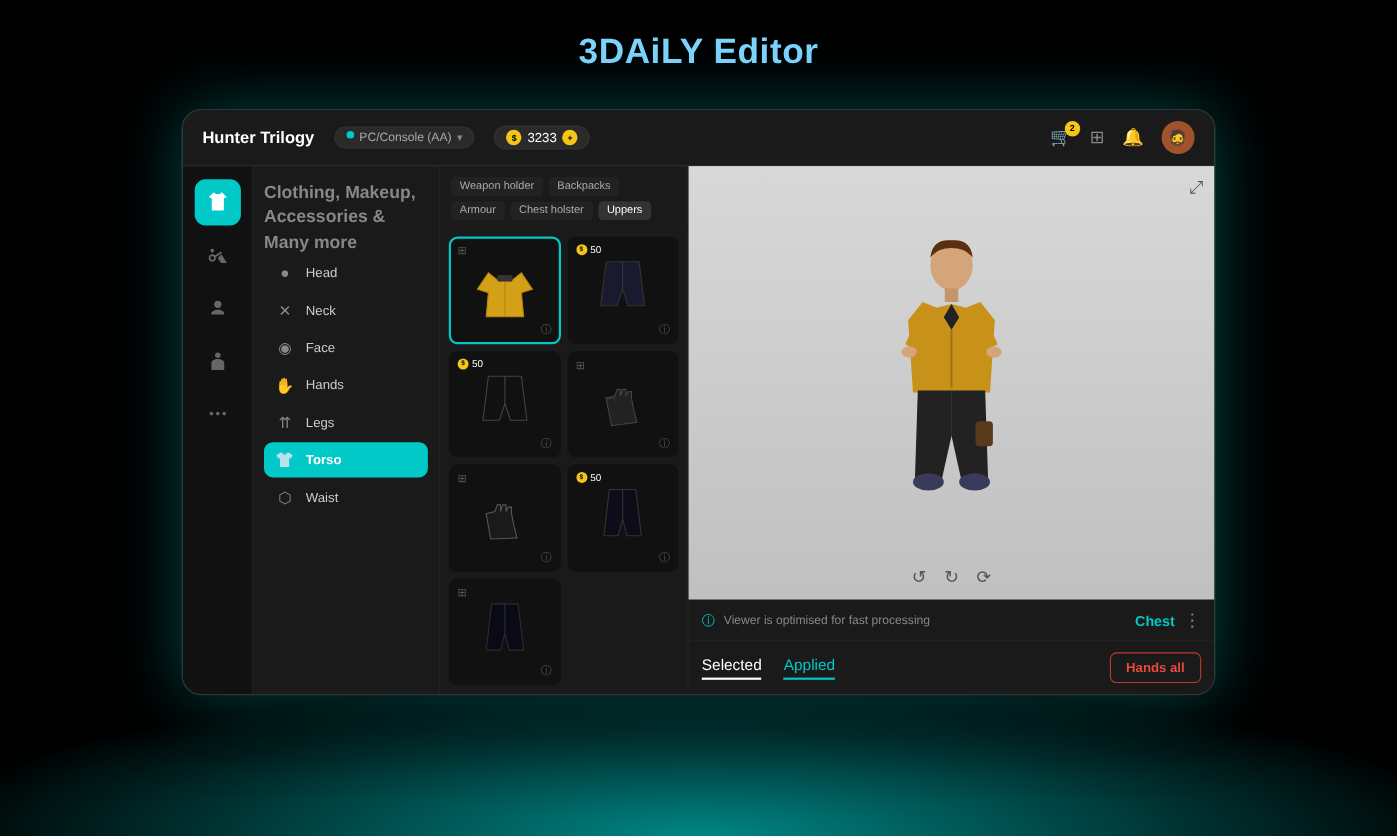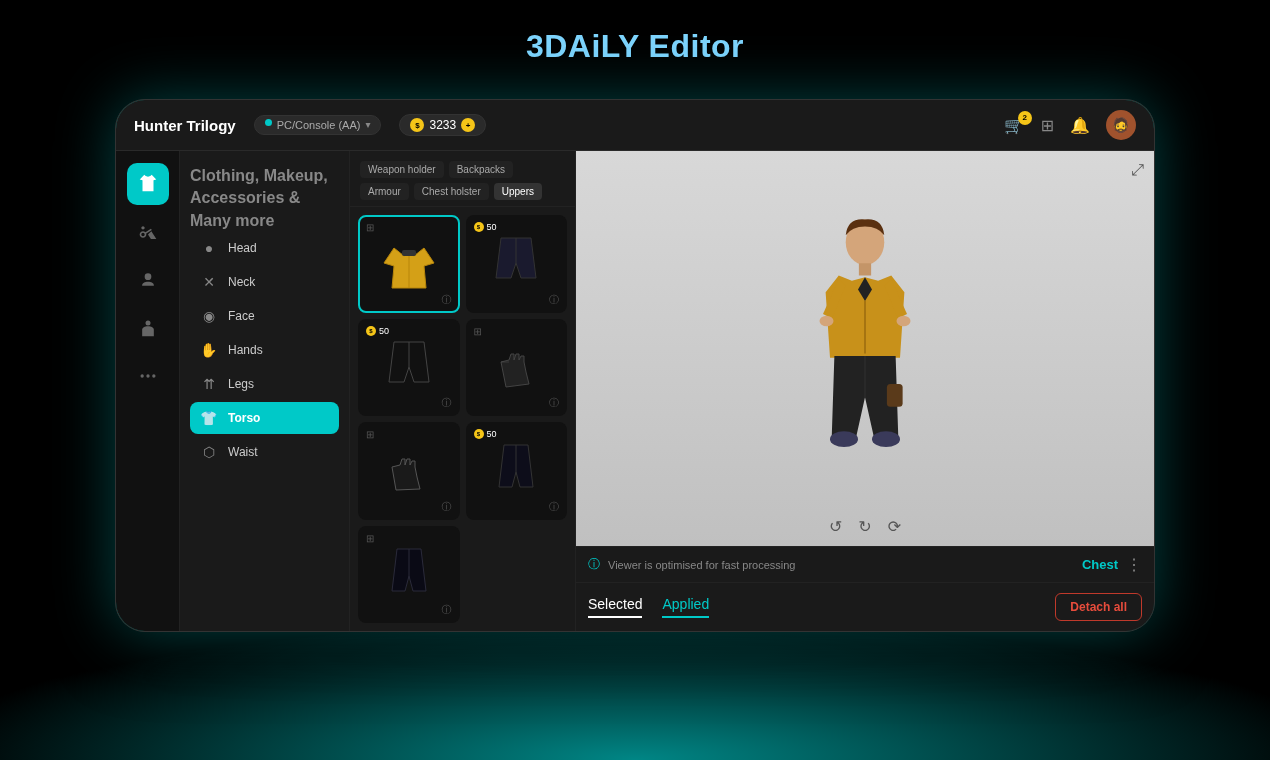--- a/index.html
+++ b/index.html
@@ -43,23 +43,23 @@
       line-height: 1.65;
       max-width: 820px;
       margin: 0 auto;
     }
 
     
     .app-window {
       position: relative;
       z-index: 2;
       margin: 0 auto;
-      width: 1040px;
+      width: 940px;
       background: #0f766e;
-      border-radius: 30px;
+      border-radius: 18px;
       overflow: hidden;
       box-shadow: 0 0 60px #00c9c855, 0 20px 60px #00000088;
       border: 1px solid #333;
     }
 
     
     .topbar {
       display: flex;
       align-items: center;
       background: #1a1a1a;
@@ -683,18 +683,18 @@
         <span class="viewer-info-icon">ⓘ</span>
         <span class="viewer-info-text">Viewer is optimised for fast processing</span>
         <button class="export-btn">Chest</button>
         <span class="viewer-more">⋮</span>
       </div>
 
       <div class="bottom-tabs">
         <span class="bottom-tab active">Selected</span>
         <span class="bottom-tab applied">Applied</span>
         <div class="bottom-spacer"></div>
-        <button class="detach-btn">Detach all</button>
+        <button class="detach-btn">Hands all</button>
       </div>
     </div>
 
   </div>
 </div>
 
 </body></html>

